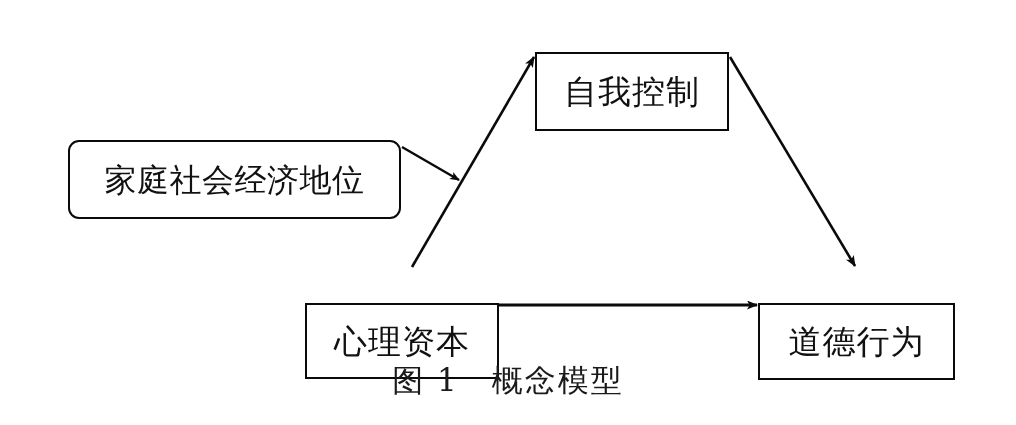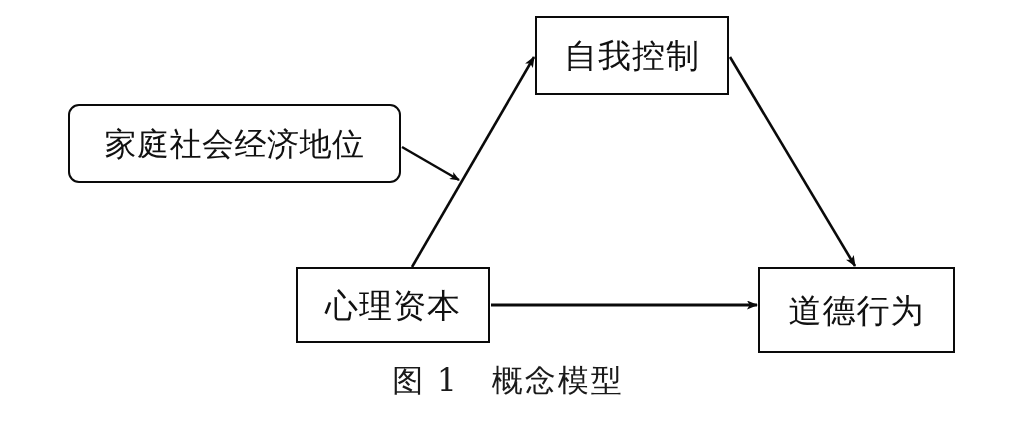--- a/index.html
+++ b/index.html
@@ -26,20 +26,21 @@
     display: block;
   }
   .node-box {
     position: absolute;
     box-sizing: border-box;
     border: 2px solid #0a0a0a;
     background: #ffffff;
     display: flex;
     align-items: center;
     justify-content: center;
+    margin-top: 36px;
   }
   .node-label {
     font-family: "DejaVu Sans", "Liberation Sans", sans-serif;
     font-size: 33px;
     line-height: 1;
     color: #111111;
     letter-spacing: 1px;
     white-space: nowrap;
     font-weight: 400;
   }
@@ -54,30 +55,30 @@
     font-size: 32px;
     letter-spacing: 0.5px;
   }
   #box-selfcontrol {
     left: 535px;
     top: 16px;
     width: 194px;
     height: 79px;
   }
   #box-psycap {
-    left: 296px;
+    left: 305px;
     top: 267px;
     width: 194px;
     height: 76px;
   }
   #box-moral {
     left: 758px;
     top: 267px;
     width: 197px;
-    height: 86px;
+    height: 77px;
   }
   #figure-caption {
     position: absolute;
     left: 0;
     top: 360px;
     width: 1016px;
     text-align: center;
     font-family: "DejaVu Serif", "Liberation Serif", serif;
     font-size: 31px;
     color: #1a1a1a;

